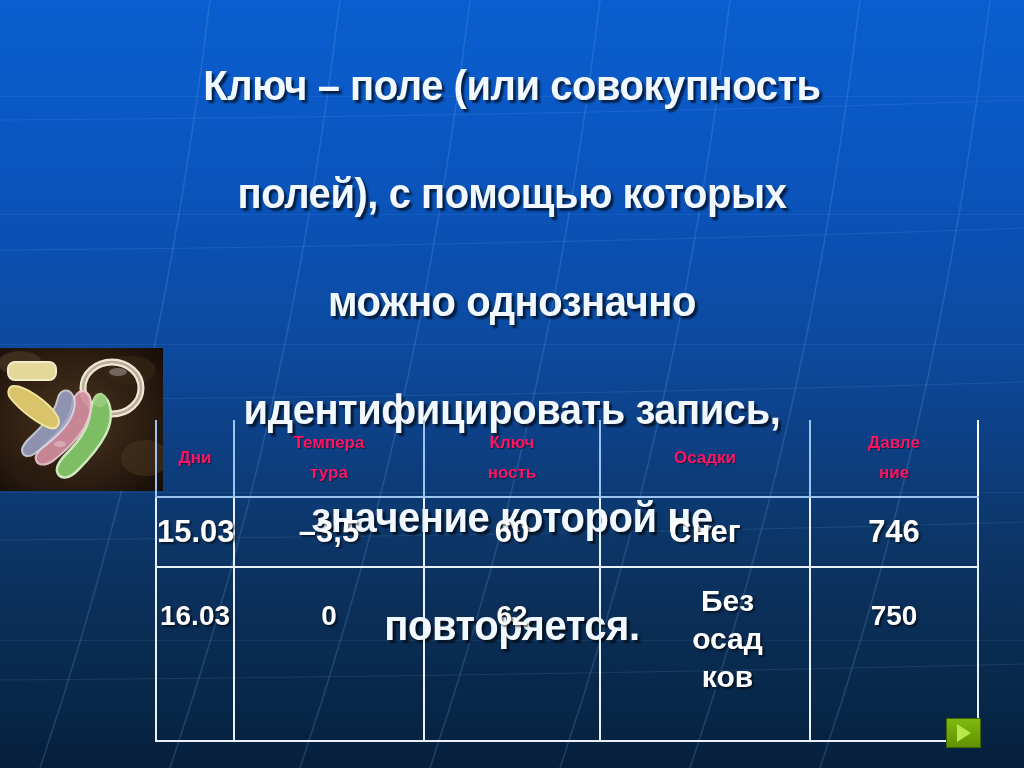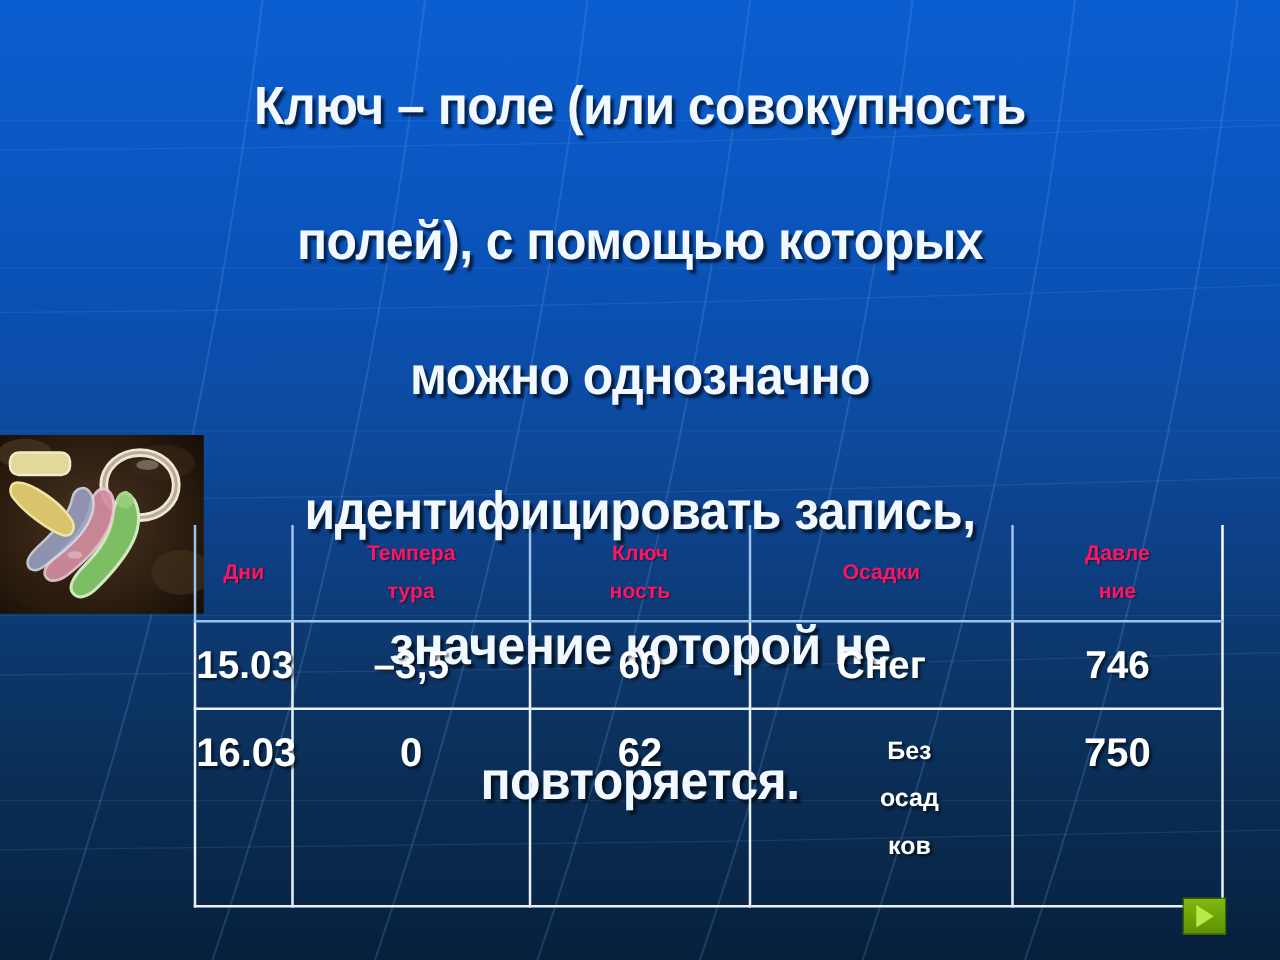--- a/index.html
+++ b/index.html
@@ -80,22 +80,22 @@
     color:#ffffff;
     font-weight:bold;
     border-right:2px solid #e9f1fb;
     border-bottom:2px solid #e9f1fb;
     border-left:0;
     text-shadow:2px 2px 2px rgba(0,0,0,.55);
   }
   #tbl tr.body td:first-child{border-left:2px solid #e9f1fb;}
   #tbl tr.body td:last-child{border-right:2px solid #e9f1fb;}
   #tbl tr.r1 td{height:68px;font-size:31px;}
-  #tbl tr.r2 td{height:140px;font-size:32px;vertical-align:top;padding-top:16px;}
-  #tbl tr.r2 td.wrapcell{font-size:20px;line-height:38px;padding-top:14px;padding-left:45px;}
+  #tbl tr.r2 td{height:140px;font-size:28px;vertical-align:top;padding-top:32px;}
+  #tbl tr.r2 td.wrapcell{font-size:30px;line-height:38px;padding-top:14px;padding-left:45px;}
   #tbl td.small{font-size:23px;}
   #tbl td.big{font-size:31px;}
 
   
   #nextbtn{
     position:absolute;left:946px;top:718px;width:33px;height:28px;
     background:linear-gradient(to bottom,#7fb910,#5f9100);
     border:1px solid #3f6300;
     display:flex;align-items:center;justify-content:center;
     cursor:pointer;

